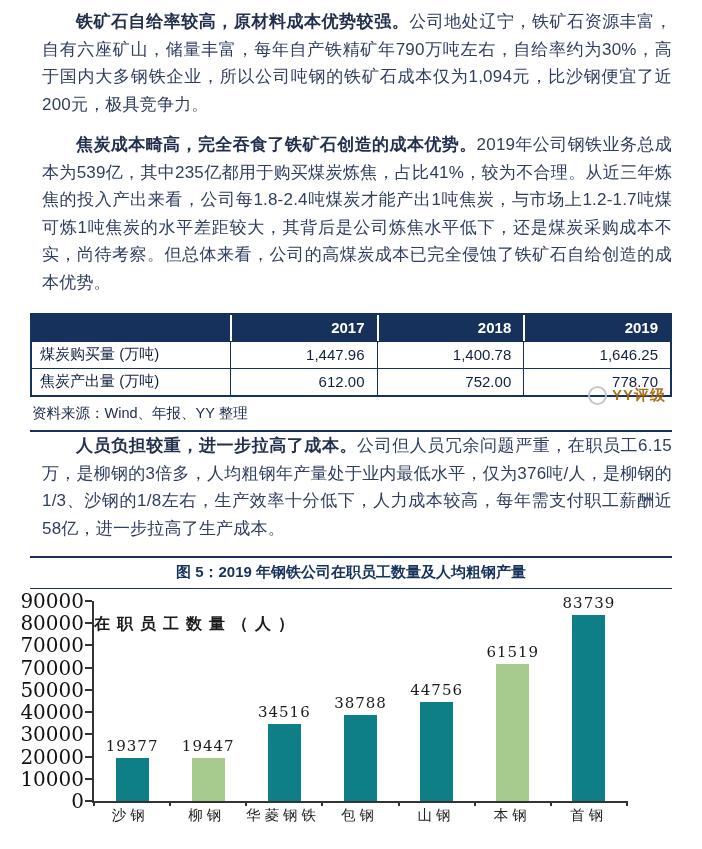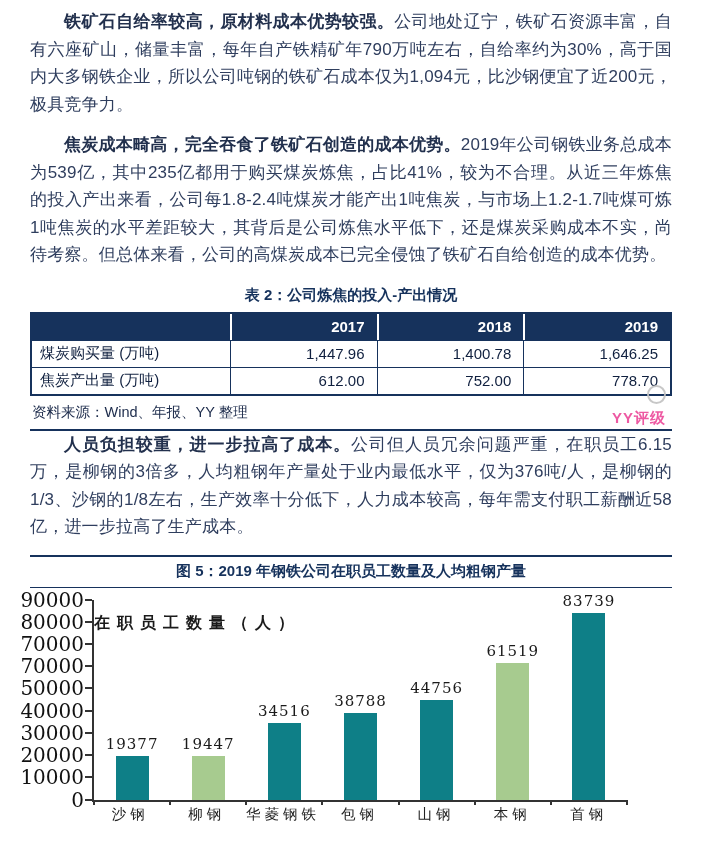--- a/index.html
+++ b/index.html
@@ -1,42 +1,42 @@
 <!DOCTYPE html>
 <html><head>
 <meta charset="utf-8">
 <style>
   html,body{margin:0;padding:0;background:#ffffff;}
   body{width:702px;height:849px;overflow:hidden;font-family:"Liberation Sans",sans-serif;}
   .page{padding:8px 30px 0 30px;}
 
   
   p.para{
-    font-size:17px;line-height:27.5px;margin:0 0 13px 0;
+    font-size:17px;line-height:27.5px;margin:0 0 13px 12px;
     text-indent:2em;text-align:justify;color:#2f3e5e;letter-spacing:.2px;
   }
   .lead{font-weight:700;color:#22304d;}
 
   
   .table-block{margin-top:17px;}
   .tbl-title{text-align:center;font-weight:700;font-size:15px;color:#16325c;margin-bottom:7px;}
   table.data{width:100%;border-collapse:separate;border-spacing:0;border:2px solid #16325c;font-size:15px;}
   table.data th{
     background:#16325c;color:#ffffff;font-weight:700;text-align:right;
     padding:3px 12px 4px 6px;height:19px;
   }
   table.data th.blank{width:31%;}
   table.data th + th{border-left:2px solid #ffffff;width:23%;margin-top:20px;}
   table.data td{padding:3px 12px 4px 8px;border-top:1.5px solid #16325c;color:#10203f;height:19px;}
   table.data td + td{border-left:1.5px solid #16325c;}
   td.num{text-align:right;}
   td.rowlabel{padding-left:10px;}
   .source-row{position:relative;margin-top:5px;font-size:14.5px;color:#1b2a4a;padding:2px 0 7px 2px;border-bottom:2.5px solid #16325c;}
   .watermark{position:absolute;right:6px;top:-16px;display:flex;align-items:flex-end;gap:5px;
-    color:#ec4899;opacity:.9;font-size:15px;font-weight:700;letter-spacing:1px;white-space:nowrap;flex-direction:column;}
+    color:#a16207;opacity:.9;font-size:15px;font-weight:700;letter-spacing:1px;white-space:nowrap;}
   .wm-circle{width:15px;height:15px;border:2px solid #c2c2c2;border-radius:50%;display:inline-block;}
 
   .after-table{margin-top:33px;}
 
   
   .figure-block{margin-top:14px;}
   .fig-rule-top{border-top:2.5px solid #16325c;}
   .fig-title{text-align:center;font-weight:700;font-size:15px;color:#16325c;padding:5px 0 6px 0;}
   .fig-rule-mid{border-top:1.5px solid #16325c;}
 
@@ -59,21 +59,20 @@
 </head>
 <body>
 
 <div class="page">
 
   <p class="para"><span class="lead">铁矿石自给率较高，原材料成本优势较强。</span><span>公司地处辽宁，铁矿石资源丰富，自有六座矿山，储量丰富，每年自产铁精矿年790万吨左右，自给率约为30%，高于国内大多钢铁企业，所以公司吨钢的铁矿石成本仅为1,094元，比沙钢便宜了近200元，极具竞争力。</span></p>
 
   <p class="para"><span class="lead">焦炭成本畸高，完全吞食了铁矿石创造的成本优势。</span><span>2019年公司钢铁业务总成本为539亿，其中235亿都用于购买煤炭炼焦，占比41%，较为不合理。从近三年炼焦的投入产出来看，公司每1.8-2.4吨煤炭才能产出1吨焦炭，与市场上1.2-1.7吨煤可炼1吨焦炭的水平差距较大，其背后是公司炼焦水平低下，还是煤炭采购成本不实，尚待考察。但总体来看，公司的高煤炭成本已完全侵蚀了铁矿石自给创造的成本优势。</span></p>
 
   <div class="table-block">
-    <div class="tbl-title">表 2：公司炼焦的投入-产出情况</div>
     <table class="data">
       <thead>
         <tr>
           <th class="blank"></th>
           <th>2017</th>
           <th>2018</th>
           <th>2019</th>
         </tr>
       </thead>
       <tbody>

